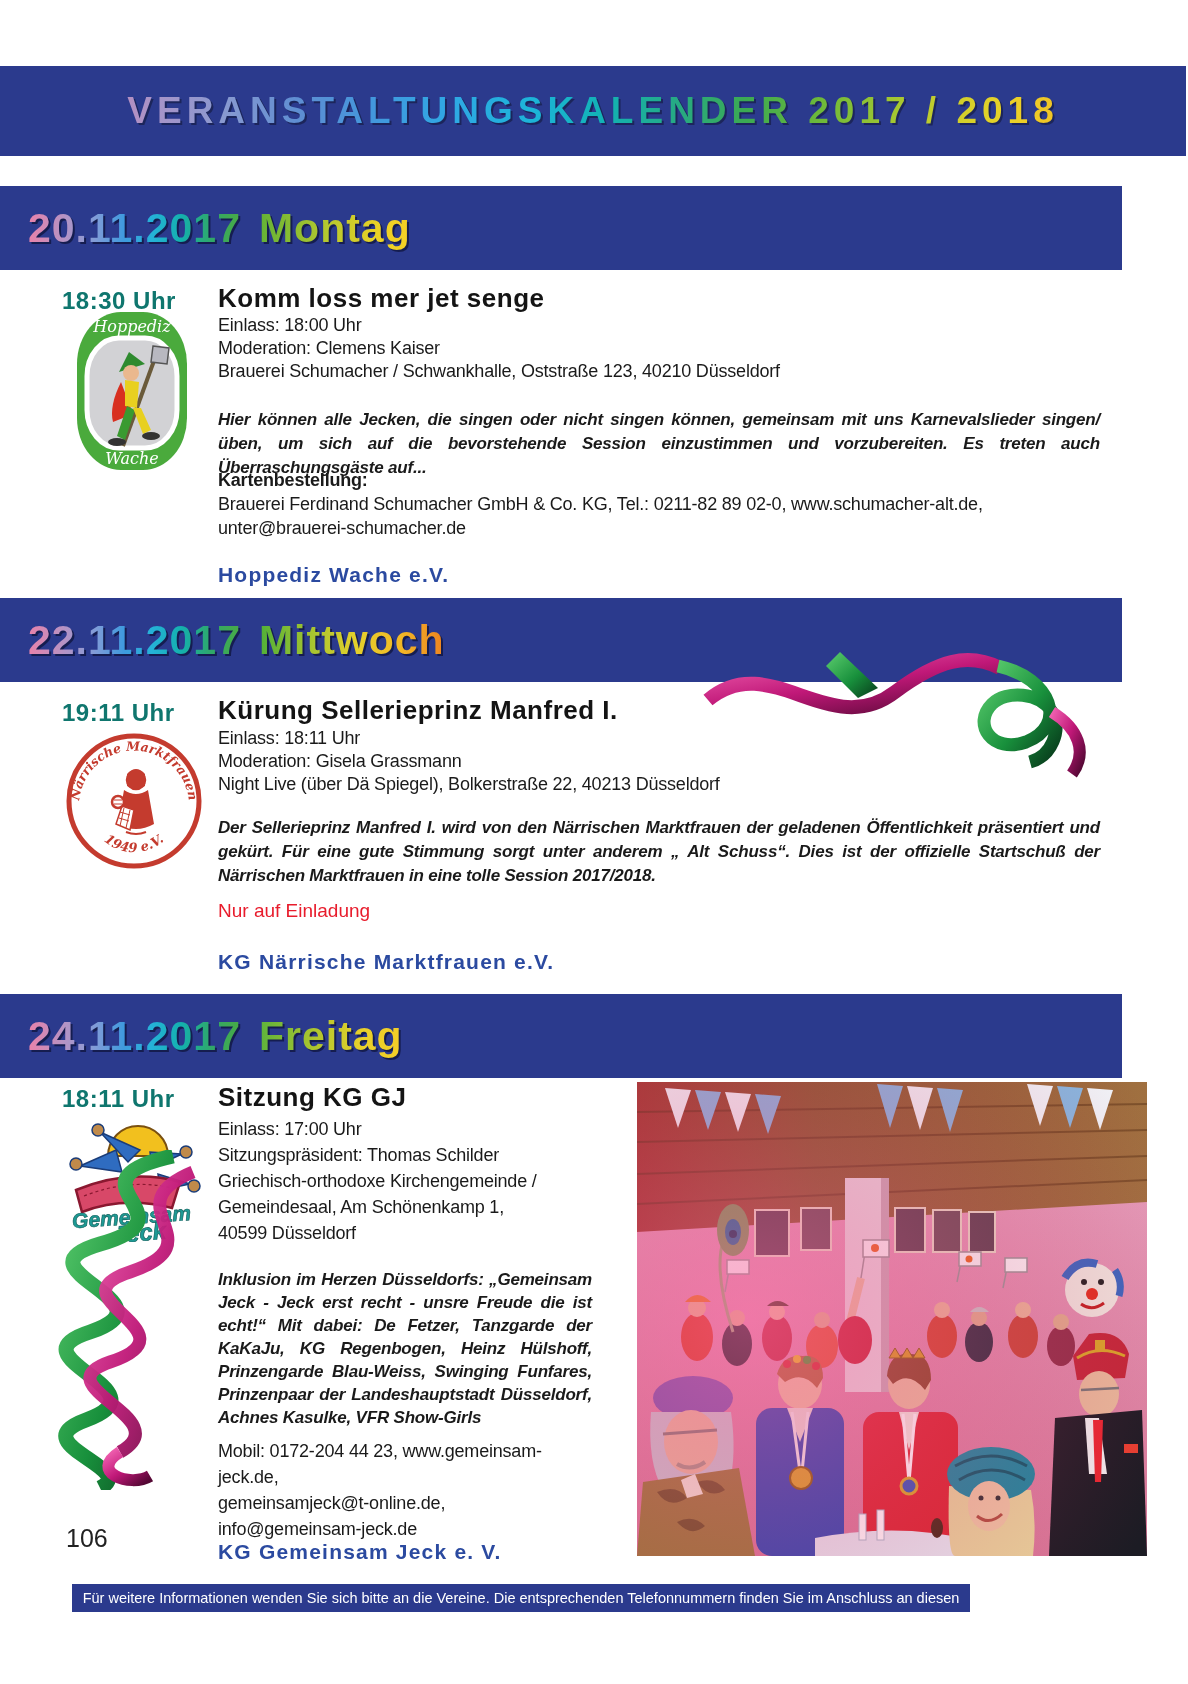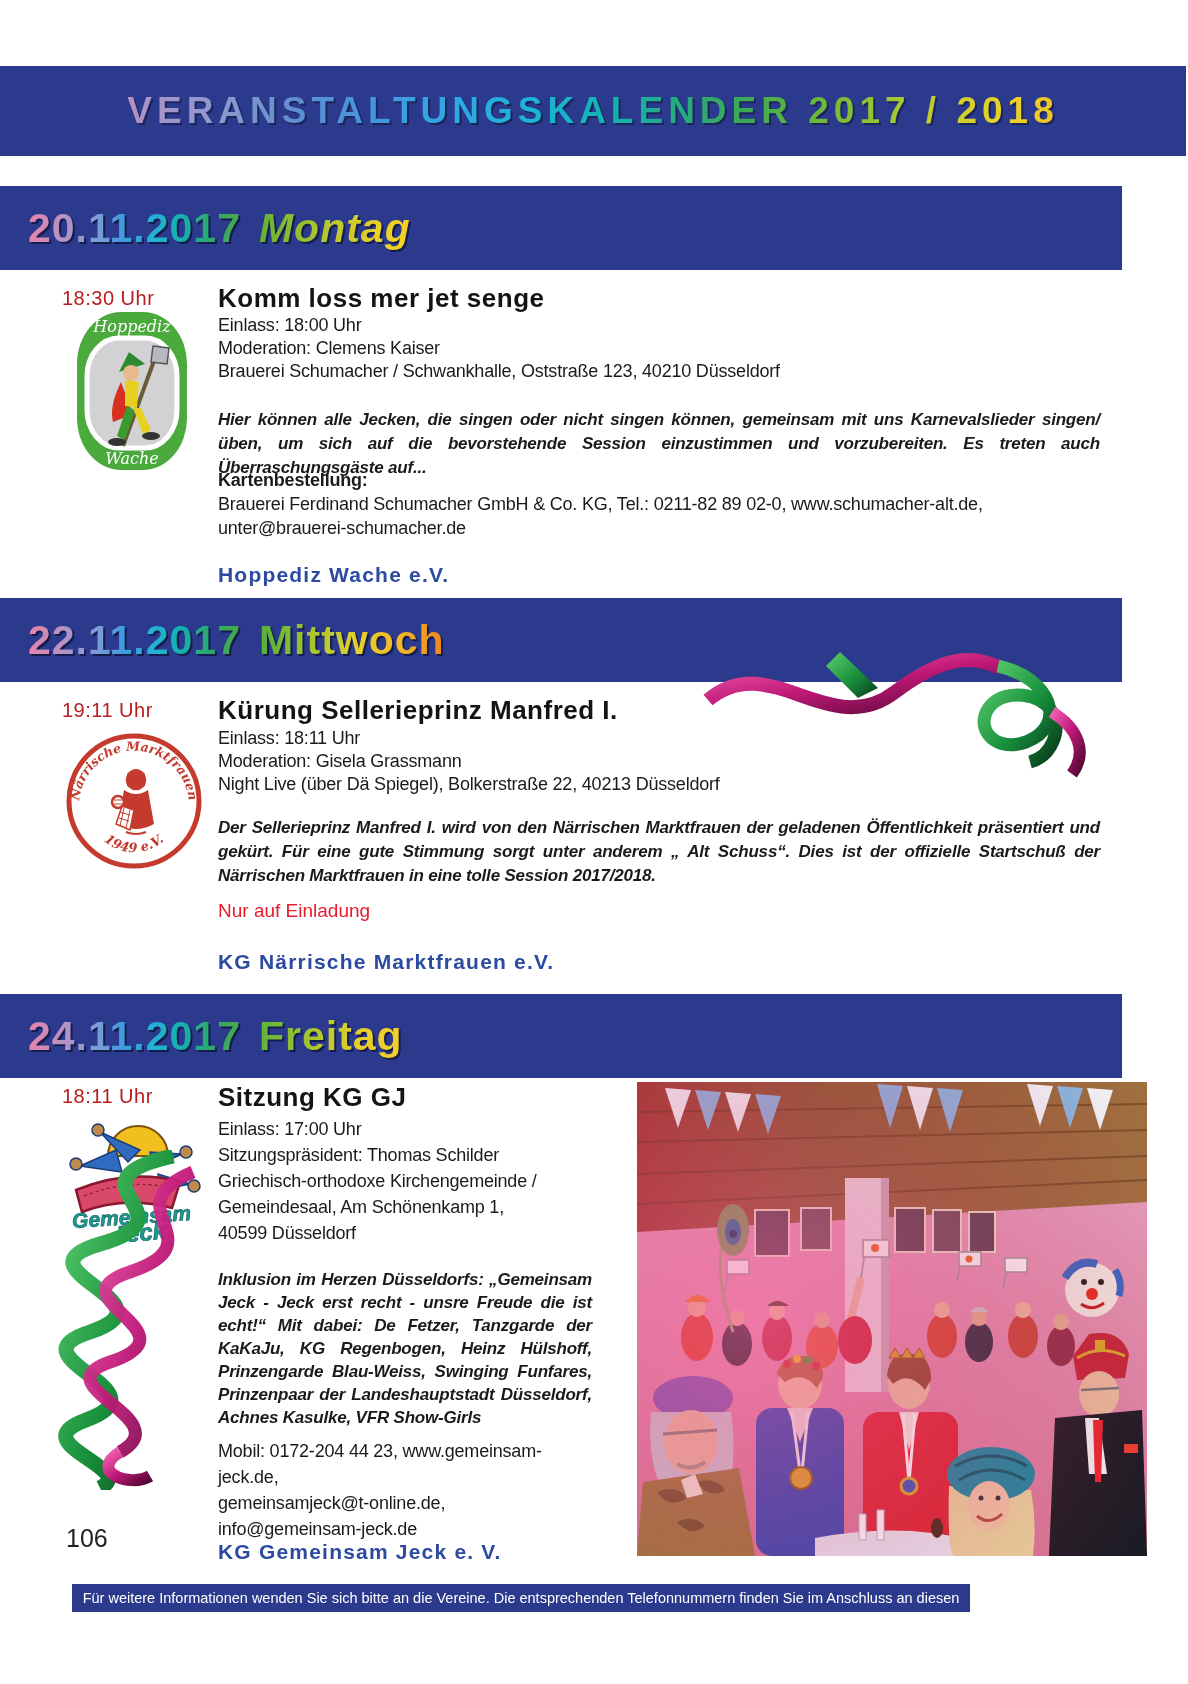--- a/index.html
+++ b/index.html
@@ -13,26 +13,26 @@
     -webkit-background-clip:text;background-clip:text;color:transparent;
     filter:drop-shadow(2px 2px 0 rgba(0,0,0,.35));}
 
   
   .bar{position:absolute;left:0;width:1122px;height:84px;background:var(--banner-blue,#2b3a8d);
        display:flex;align-items:center;gap:18px;padding-left:28px;box-sizing:border-box;}
   .bar span{font-weight:bold;font-size:41px;letter-spacing:1px;
        -webkit-background-clip:text;background-clip:text;color:transparent;
        filter:drop-shadow(2px 2px 0 rgba(0,0,20,.5));}
   .grad-date{background-image:linear-gradient(90deg,#e882aa 0%,#b294c6 18%,#7e9cd8 32%,#3f9ade 45%,#25b2d8 58%,#14b0ae 72%,#2fa86a 86%,#4aaa44 100%);}
-  .grad-wd0{background-image:linear-gradient(90deg,#62b236 0%,#b6c82e 45%,#ecd226 80%,#f6d024 100%);font-style:italic;}
+  .grad-wd0{background-image:linear-gradient(90deg,#62b236 0%,#b6c82e 45%,#ecd226 80%,#f6d024 100%);}
   .grad-wd1{background-image:linear-gradient(90deg,#50b038 0%,#a6c430 28%,#e4d02c 52%,#f2b827 76%,#ee8220 100%);text-align:right;}
   .grad-wd2{background-image:linear-gradient(90deg,#5cb33c 0%,#b0c62e 40%,#ead02a 72%,#f4ce28 100%);}
 
   
-  .time{position:absolute;left:62px;width:136px;font-weight:normal;font-size:20px;color:#b91c1c;letter-spacing:.5px;}
+  .time{position:absolute;left:62px;width:136px;font-weight:bold;font-size:24px;color:#0f766e;letter-spacing:.5px;}
   .ev-title{position:absolute;left:218px;font-weight:bold;font-size:26px;color:#141414;letter-spacing:.5px;}
   .details{position:absolute;left:218px;font-size:18px;line-height:23px;color:var(--body-text,#1a1a1a);letter-spacing:-.2px;}
   .details.wide-lh{line-height:26px;}
   .desc{position:absolute;left:218px;font-size:17px;font-style:italic;line-height:24px;color:var(--body-text,#1a1a1a);
         text-align:justify;letter-spacing:-.2px;font-weight:bold;}
   .booking{position:absolute;left:218px;font-size:18px;line-height:24px;color:var(--body-text,#1a1a1a);letter-spacing:-.2px;}
   .booking .bld{font-weight:bold;}
   .note-red{position:absolute;left:218px;font-size:19px;color:var(--alert-red,#e81c2c);}
   .organizer{position:absolute;left:218px;font-weight:bold;font-size:21px;letter-spacing:1.2px;
              color:var(--organizer-blue,#2b4aa0);}

